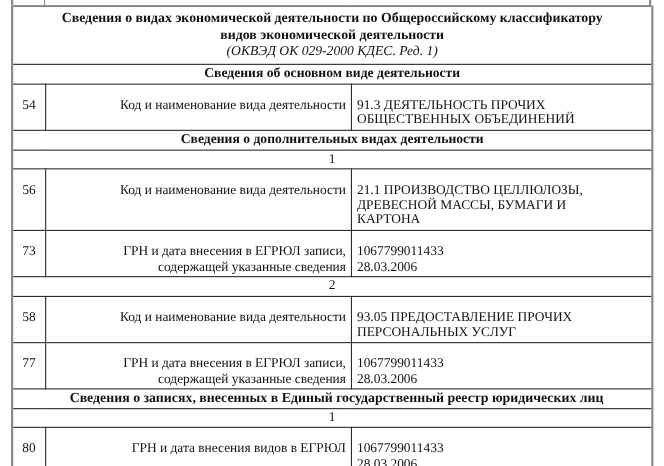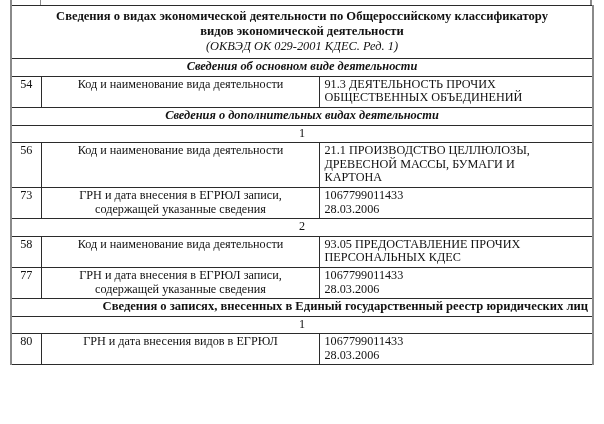--- a/index.html
+++ b/index.html
@@ -53,21 +53,21 @@
     table-layout: fixed;
     background: #ffffff;
   }
 
   .doc-table col.c-num   { width: 30px; }
   .doc-table col.c-label { width: 278px; }
   .doc-table col.c-value { width: 274px; }
 
   .doc-table td {
     border: 1px solid #2b2b2b;
-    padding: 1px 4px 2px 5px;
+    padding: 12px 4px 2px 5px;
     vertical-align: top;
     font-size: 12.2px;
     line-height: 13.6px;
     background: #ffffff;
   }
 
   
   .doc-table {
     border-left: 2px solid #8a8a8a;
     border-right: 2px solid #8a8a8a;
@@ -87,46 +87,45 @@
     font-style: italic;
     font-size: 12.4px;
     line-height: 15px;
     padding-top: 1px;
   }
 
   
   td.section-italic {
     text-align: center;
     font-weight: bold;
-    font-style: italic;
     font-size: 12.4px;
     padding: 1px 4px 2px 4px;
   }
   td.section-bold {
-    text-align: right;
+    text-align: center;
     font-weight: bold;
     font-style: normal;
     font-size: 12.6px;
     padding: 1px 4px 2px 12px;
   }
 
   
   td.index-cell {
     text-align: center;
     font-size: 12.2px;
     padding: 1px 4px 2px 4px;
   }
 
   
   td.num-cell {
     text-align: center;
     padding-left: 0;
     padding-right: 0;
   }
-  td.label-cell { text-align: center; }
+  td.label-cell { text-align: right; }
   td.value-cell { text-align: left; }
 
   .cell-line { display: block; white-space: pre-wrap; }
 </style>
 </head>
 <body>
 
 <div id="page">
 
   <div class="prev-row-sliver"></div>
@@ -136,21 +135,21 @@
       <col class="c-num">
       <col class="c-label">
       <col class="c-value">
     </colgroup>
     <tbody>
 
       <tr>
         <td class="title-cell" colspan="3">
           <div class="title-line">Сведения о видах экономической деятельности по Общероссийскому классификатору</div>
           <div class="title-line">видов экономической деятельности</div>
-          <div class="title-sub">(ОКВЭД ОК 029-2001 КДЕС. Ред. 1)</div>
+          <div class="title-sub">(ОКВЭД ОК 029-2000 КДЕС. Ред. 1)</div>
         </td>
       </tr>
 
       <tr>
         <td class="section-italic" colspan="3">Сведения об основном виде деятельности</td>
       </tr>
 
       <tr>
         <td class="num-cell">54</td>
         <td class="label-cell">Код и наименование вида деятельности</td>
@@ -193,21 +192,21 @@
 
       <tr>
         <td class="index-cell" colspan="3">2</td>
       </tr>
 
       <tr>
         <td class="num-cell">58</td>
         <td class="label-cell">Код и наименование вида деятельности</td>
         <td class="value-cell">
           <span class="cell-line">93.05 ПРЕДОСТАВЛЕНИЕ ПРОЧИХ</span>
-          <span class="cell-line">ПЕРСОНАЛЬНЫХ КДЕС</span>
+          <span class="cell-line">ПЕРСОНАЛЬНЫХ УСЛУГ</span>
         </td>
       </tr>
 
       <tr>
         <td class="num-cell">77</td>
         <td class="label-cell">
           <span class="cell-line">ГРН и дата внесения в ЕГРЮЛ записи,</span>
           <span class="cell-line">содержащей указанные сведения</span>
         </td>
         <td class="value-cell">

